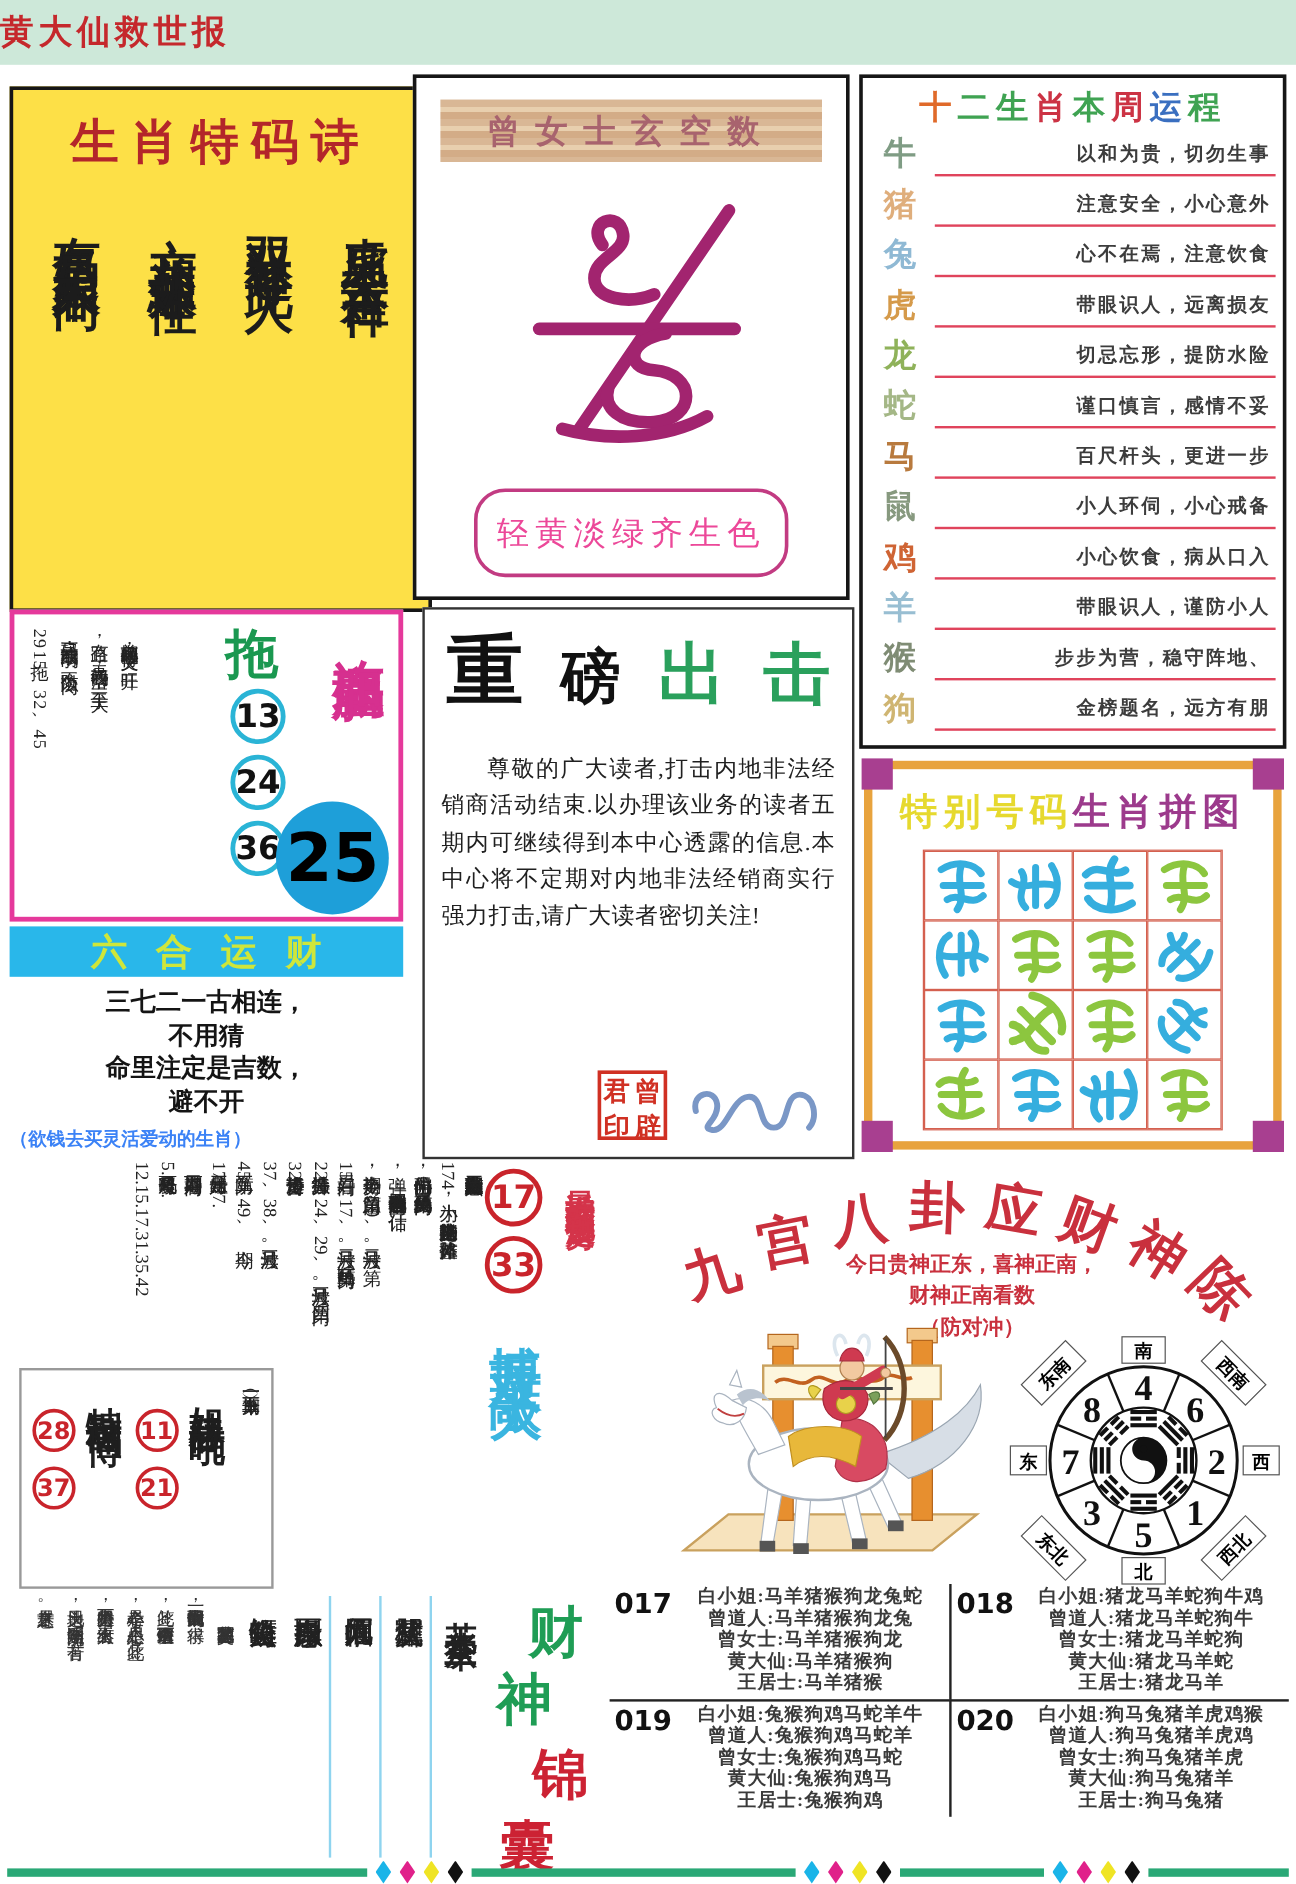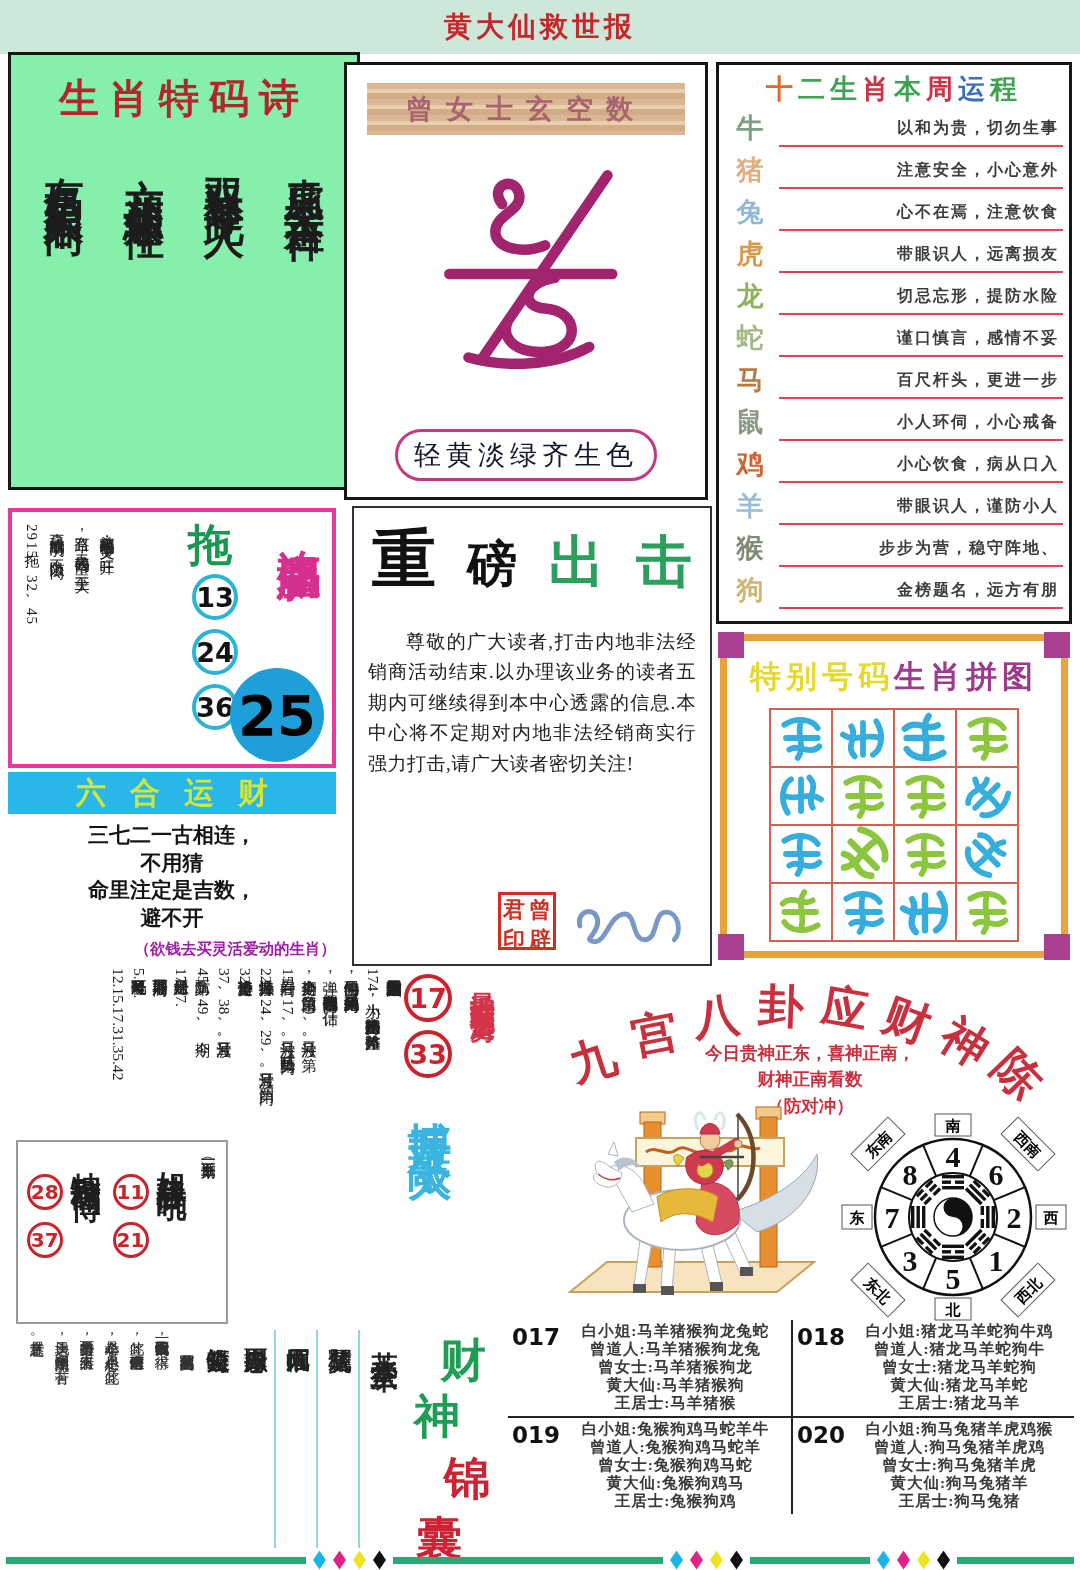--- a/index.html
+++ b/index.html
@@ -3,39 +3,39 @@
 <meta charset="utf-8">
 <style>
   html,body{margin:0;padding:0;background:#fff;}
   .page{position:relative;width:1080px;height:1570px;background:#fff;overflow:hidden;
         font-family:"Liberation Serif","DejaVu Serif",serif;}
   .sans{font-family:"DejaVu Sans","Liberation Sans",sans-serif;}
   .v{writing-mode:vertical-rl;text-orientation:mixed;}
 
   
   .hdr{position:absolute;left:0;top:0;width:1080px;height:54px;background:#cde8d9;
-       display:flex;align-items:center;justify-content:center;}
+       display:flex;align-items:center;justify-content:flex-start;}
   .hdr-title{color:#c5282c;font-size:28px;font-weight:bold;letter-spacing:4px;}
 
   
-  .poem{position:absolute;left:8px;top:52px;width:352px;height:438px;background:#86efac;
+  .poem{position:absolute;left:8px;top:72px;width:352px;height:438px;background:#fde047;
         border:3px solid #161616;box-sizing:border-box;}
   .poem-title{margin-top:16px;text-align:center;color:#b3262a;font-size:40px;font-weight:bold;letter-spacing:10px;}
   .poem-cols{margin-top:20px;height:330px;display:flex;flex-direction:row;justify-content:space-evenly;}
   .poem-col{font-size:40px;color:#1c1c1c;letter-spacing:7px;font-weight:600;}
 
   
   .xk{position:absolute;left:344px;top:62px;width:364px;height:438px;background:#fff;
       border:3px solid #161616;box-sizing:border-box;}
   .xk-band{margin:18px 20px 0;height:52px;display:flex;align-items:center;justify-content:center;
       background:repeating-linear-gradient(180deg,#d9b795 0 6px,#e8cfae 6px 10px,#d3ac87 10px 16px);
       color:#a8636e;font-size:27px;letter-spacing:13px;font-weight:600;}
   .xk-glyph{display:block;margin:26px auto 0;}
   .xk-foot{position:absolute;bottom:16px;left:50%;transform:translateX(-50%);border:3px solid #c23b82;
-      border-radius:26px;padding:5px 16px;color:#0f172a;font-size:27px;letter-spacing:5px;white-space:nowrap;}
+      border-radius:26px;padding:16px 16px;color:#ec4899;font-size:27px;letter-spacing:5px;white-space:nowrap;}
 
   
   .zp{position:absolute;left:716px;top:62px;width:356px;height:562px;background:#fff;
       border:3px solid #161616;box-sizing:border-box;}
   .zp-title{margin-top:6px;text-align:center;font-size:27px;font-weight:bold;letter-spacing:5px;}
   .zrow{position:relative;height:42px;display:flex;align-items:center;}
   .zicon{width:46px;text-align:center;font-size:27px;font-weight:bold;margin-left:8px;}
   .ztext{flex:1;text-align:right;font-size:16px;font-weight:bold;color:#3c3c3c;letter-spacing:2px;padding-right:10px;}
   .zline{position:absolute;left:60px;right:6px;bottom:2px;height:2px;background:#e0445c;}
 
@@ -51,21 +51,21 @@
   .ly-title{position:absolute;right:4px;top:2px;font-size:44px;font-weight:900;color:#d6308f;letter-spacing:4px;}
   .ly-big{position:absolute;right:8px;top:156px;width:94px;height:94px;background:#1e9fd9;border-radius:50%;
         display:flex;align-items:center;justify-content:center;font-size:56px;font-weight:900;color:#000;}
 
   
   .lh{position:absolute;left:8px;top:772px;width:328px;height:190px;}
   .lh-bar{height:42px;background:#29b7ea;display:flex;align-items:center;justify-content:center;
         color:#cfe63a;font-size:30px;font-weight:bold;letter-spacing:24px;text-indent:24px;}
   .lh-line{text-align:center;font-size:21px;color:#141414;font-weight:600;line-height:1.32;}
   .lh-lines{margin-top:8px;}
-  .lh-note{margin-top:6px;text-align:right;color:#a21caf;font-size:15.5px;font-weight:600;}
+  .lh-note{margin-top:6px;text-align:left;color:#3b82f6;font-size:15.5px;font-weight:600;}
 
   
   .zb{position:absolute;left:352px;top:506px;width:360px;height:460px;background:#fff;border:2px solid #333;
       box-sizing:border-box;padding:8px 14px;}
   .zb-titles{display:flex;align-items:baseline;justify-content:space-between;padding:0 4px;}
   .zb-t1{font-size:64px;font-weight:900;color:#111;}
   .zb-t2{font-size:50px;font-weight:900;color:#111;}
   .zb-t34{font-size:56px;font-weight:900;color:#2aa05c;}
   .zb-body{margin-top:24px;font-size:19px;line-height:1.6;color:#202020;text-align:justify;text-indent:2em;
       letter-spacing:0.5px;}

